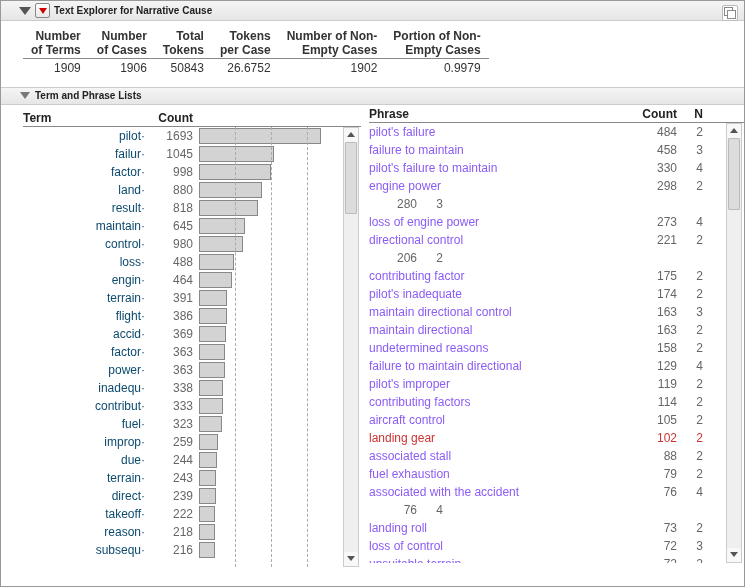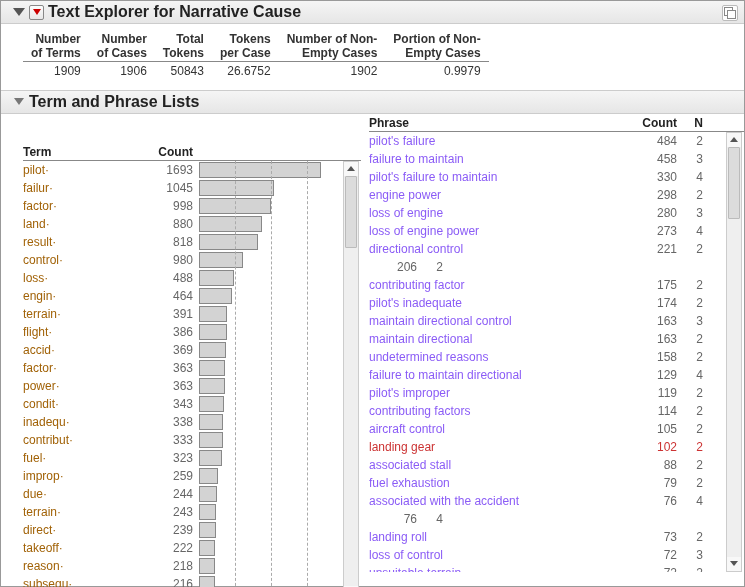--- a/index.html
+++ b/index.html
@@ -20,23 +20,23 @@
     border: 1px solid #999;
     box-sizing: border-box;
     position: relative;
   }
   .section-header {
     display: flex;
     align-items: center;
     background: linear-gradient(#f5f5f5, #e6e6e6);
     border-top: 1px solid #ccc;
     border-bottom: 1px solid #ccc;
-    padding: 2px 12px;
+    padding: 2px 18px;
     font-weight: bold;
-    font-size: 16px;
+    font-size: 10px;
     color: #222;
     text-align: center;
   }
   .section-header:first-child { border-top: none; }
   .disclosure-btn {
     width: 12px;
     height: 12px;
     margin-right: 4px;
     display: inline-flex;
     align-items: center;
@@ -118,21 +118,20 @@
   .lists-area {
     display: flex;
     height: 472px;
     box-sizing: border-box;
   }
   .term-pane {
     width: 360px;
     box-sizing: border-box;
     padding: 6px 0 0 22px;
     position: relative;
-    margin-top: 25px;
   }
   .phrase-pane {
     flex: 1;
     box-sizing: border-box;
     padding: 2px 0 0 8px;
     position: relative;
   }
   .col-header-row {
     display: flex;
     font-weight: bold;
@@ -161,21 +160,21 @@
     overflow: hidden;
   }
   .row {
     display: flex;
     align-items: center;
     height: 18px;
     font-size: 12px;
     color: #555;
   }
   .row .txt { white-space: nowrap; overflow: hidden; text-overflow: clip; }
-  .row .col-term { width: 122px; color: #a16207; }
+  .row .col-term { width: 122px; color: #0c4a6e; text-align: right; }
   .row .col-count { width: 48px; text-align: right; color: #666; }
   .row .col-bar { flex: 1; padding-left: 6px; position: relative; height: 100%; }
   .bar-bg {
     position: absolute;
     left: 6px; right: 0; top: 0; bottom: 0;
   }
   .bar-rect {
     position: absolute;
     top: 1px; bottom: 1px; left: 0;
     background: #d3d3d3;
@@ -343,20 +342,29 @@
             <div class="row">
               <div class="col-term txt">result·</div>
               <div class="col-count">818</div>
               <div class="col-bar">
                 <div class="bar-bg">
                   <div class="bar-rect" style="width: 59px;"></div>
                 </div>
               </div>
             </div>
             <div class="row">
+              <div class="col-term txt">maintain·</div>
+              <div class="col-count">645</div>
+              <div class="col-bar">
+                <div class="bar-bg">
+                  <div class="bar-rect" style="width: 46px;"></div>
+                </div>
+              </div>
+            </div>
+            <div class="row">
               <div class="col-term txt">control·</div>
               <div class="col-count">980</div>
               <div class="col-bar">
                 <div class="bar-bg">
                   <div class="bar-rect" style="width: 44px;"></div>
                 </div>
               </div>
             </div>
             <div class="row">
               <div class="col-term txt">loss·</div>
@@ -411,29 +419,20 @@
                   <div class="bar-rect" style="width: 26px;"></div>
                 </div>
               </div>
             </div>
             <div class="row">
               <div class="col-term txt">power·</div>
               <div class="col-count">363</div>
               <div class="col-bar">
                 <div class="bar-bg">
                   <div class="bar-rect" style="width: 26px;"></div>
-                </div>
-              </div>
-            </div>
-            <div class="row">
-              <div class="col-term txt">condit·</div>
-              <div class="col-count">343</div>
-              <div class="col-bar">
-                <div class="bar-bg">
-                  <div class="bar-rect" style="width: 25px;"></div>
                 </div>
               </div>
             </div>
             <div class="row">
               <div class="col-term txt">inadequ·</div>
               <div class="col-count">338</div>
               <div class="col-bar">
                 <div class="bar-bg">
                   <div class="bar-rect" style="width: 24px;"></div>
                 </div>
@@ -563,21 +562,20 @@
               <div class="col-phrase txt">pilot's failure to maintain</div>
               <div class="col-count">330</div>
               <div class="col-n">4</div>
             </div>
             <div class="row phrase">
               <div class="col-phrase txt">engine power</div>
               <div class="col-count">298</div>
               <div class="col-n">2</div>
             </div>
             <div class="row phrase">
-              <div class="col-phrase txt">loss of engine</div>
               <div class="col-count">280</div>
               <div class="col-n">3</div>
             </div>
             <div class="row phrase">
               <div class="col-phrase txt">loss of engine power</div>
               <div class="col-count">273</div>
               <div class="col-n">4</div>
             </div>
             <div class="row phrase">
               <div class="col-phrase txt">directional control</div>

